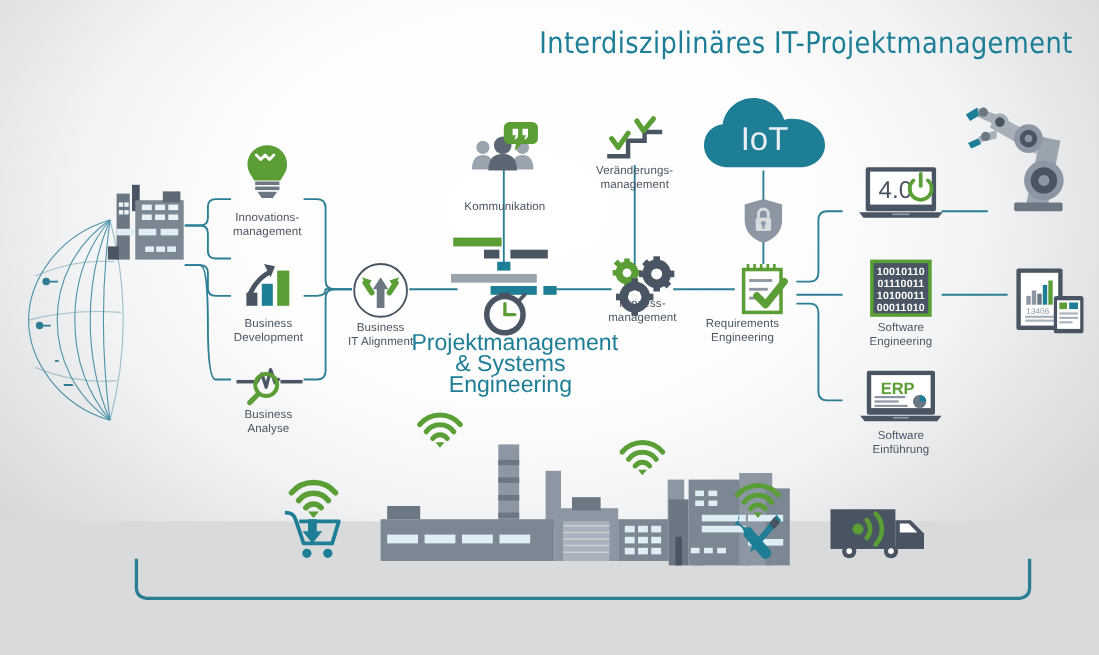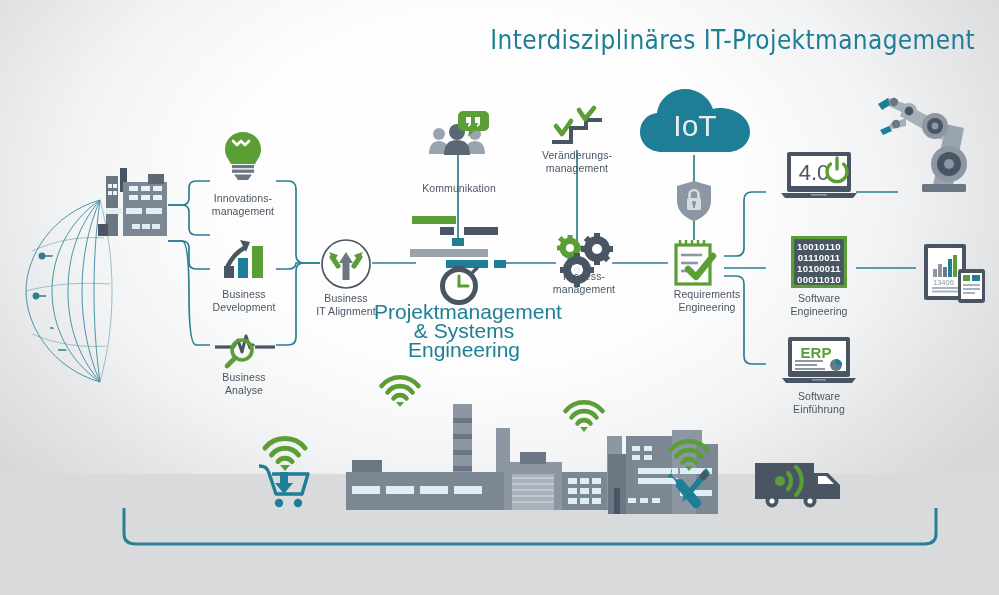--- a/index.html
+++ b/index.html
@@ -308,21 +308,21 @@
         <path d="M32 2 V8"></path>
     </g>
     <rect x="4" y="7" width="34" height="39" fill="none" stroke="#5a9e35" stroke-width="3.2"></rect>
     <g stroke="#8d97a3" stroke-width="2.6">
       <path d="M9 17 H30"></path>
         <path d="M9 25 H26"></path>
         <path d="M9 33 H22"></path>
     </g>
     <path d="M16 31 l8 8 l17 -21" stroke="#5a9e35" stroke-width="6.5" fill="none" stroke-linecap="round" stroke-linejoin="round"></path>
   </svg>
-  <div class="lbl" style="left:652px;top:288px;width:110px;">Requirements
+  <div class="lbl" style="left:620px;top:288px;width:110px;">Requirements
 Engineering</div>
 
   <svg class="abs" style="left:781px;top:152px;width:76px;height:48px;" viewBox="0 0 76 48">
     <rect x="6" y="0" width="64" height="40" rx="2" fill="#4a5563"></rect>
     <rect x="10" y="4" width="56" height="30" fill="#ffffff"></rect>
     <text x="33" y="28" text-anchor="middle" fill="#4a5563" font-family="Liberation Sans, sans-serif" font-size="22">4.0</text>
     <g transform="translate(46,8)">
       <path d="M3.5 4 A10 10 0 1 0 16.5 4" stroke="#5a9e35" stroke-width="3.4" fill="none" stroke-linecap="round"></path>
       <path d="M10 -2 V9" stroke="#5a9e35" stroke-width="3.4" stroke-linecap="round"></path>
     </g>

